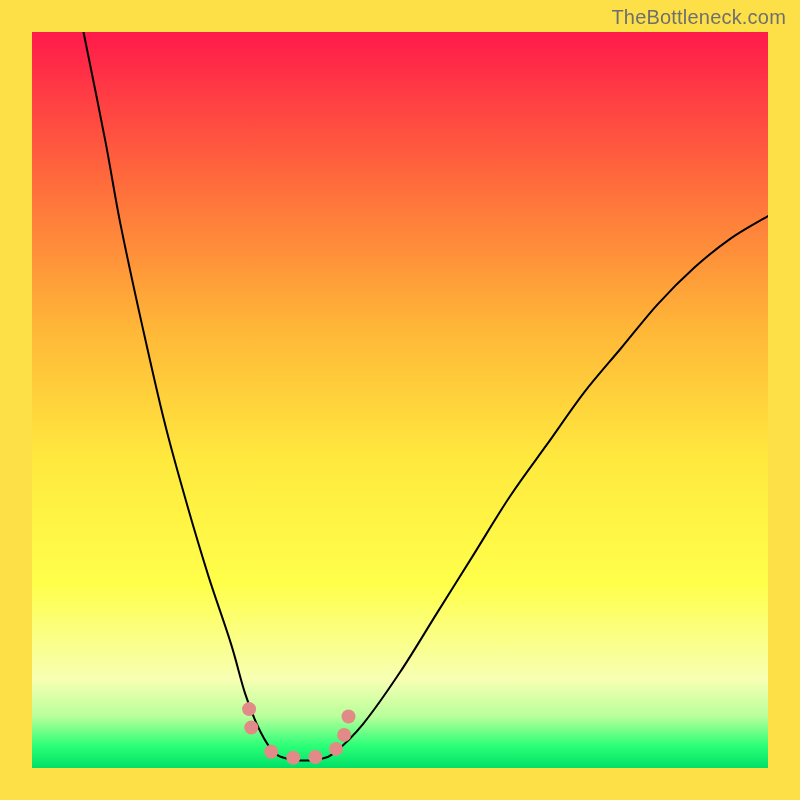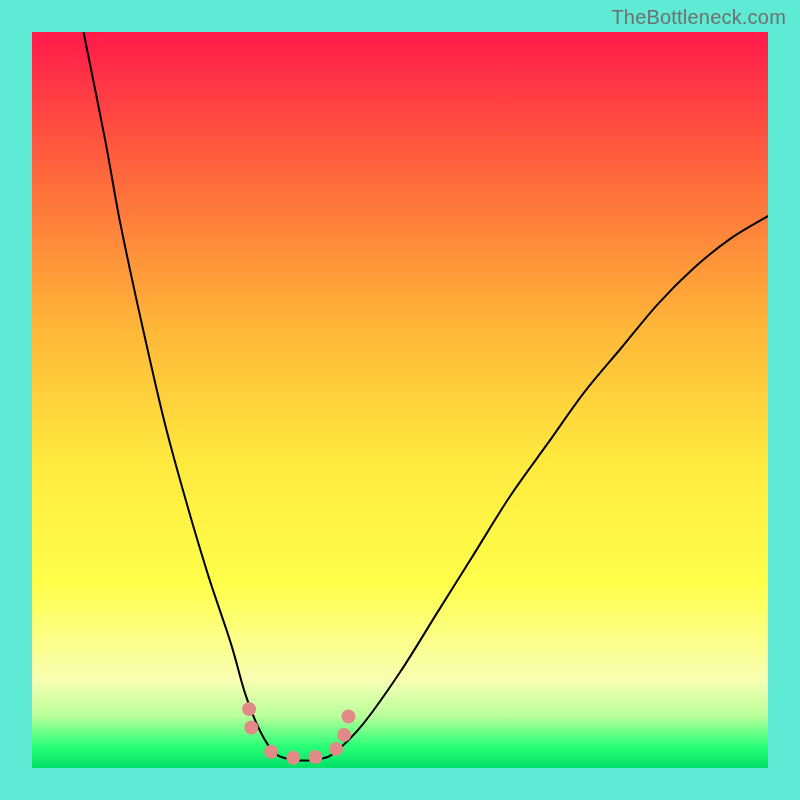--- a/index.html
+++ b/index.html
@@ -10,21 +10,21 @@
     background: #000;
     font-family: Arial, Helvetica, sans-serif;
     overflow: hidden;
   }
   .frame {
     position: absolute;
     left: 0;
     top: 0;
     width: 800px;
     height: 800px;
-    background: #5eead4;
+    background: #fde047;
   }
   .plot {
     position: absolute;
     left: 32px;
     top: 32px;
     width: 736px;
     height: 736px;
     overflow: hidden;
   }
   .watermark {

